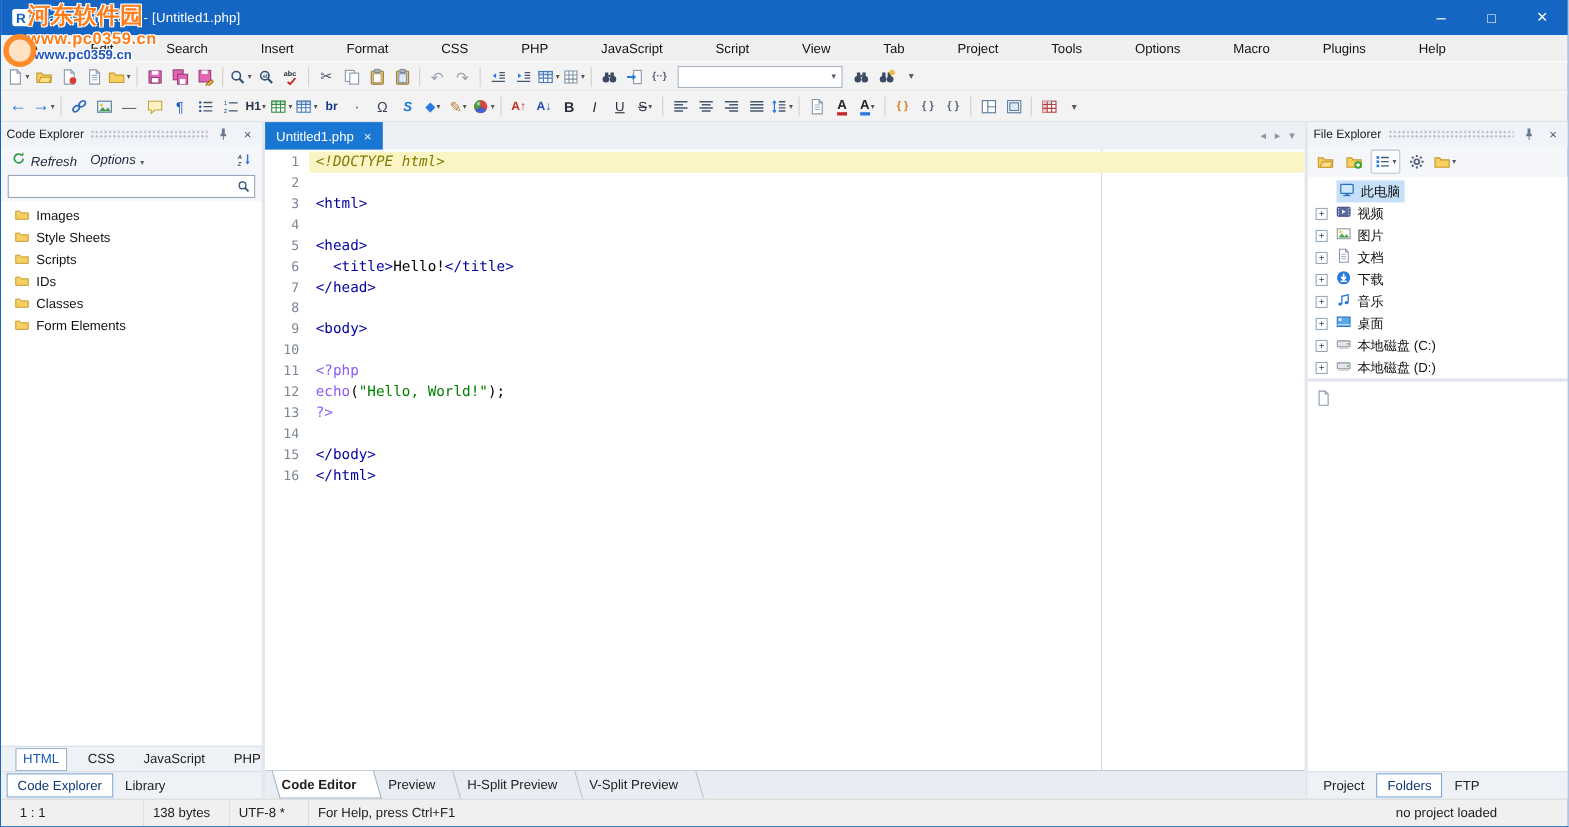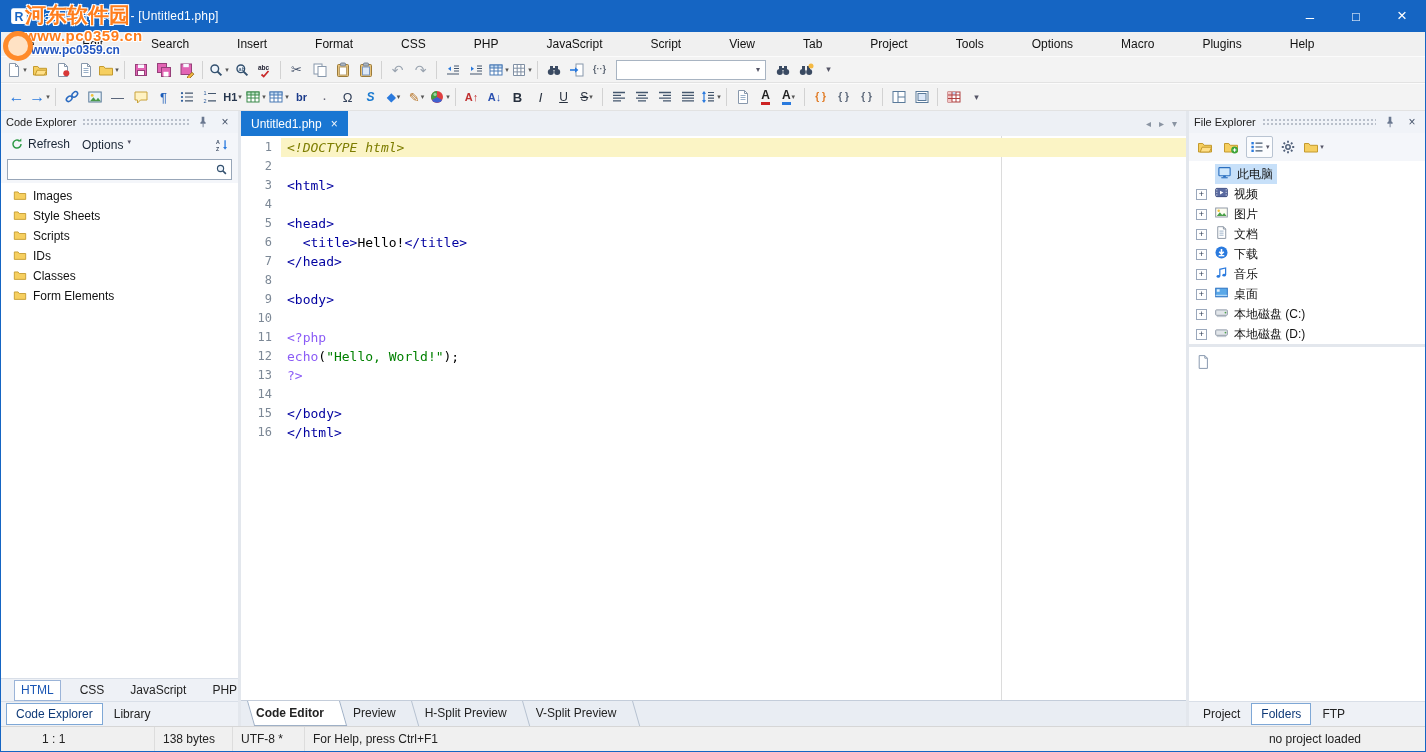--- a/index.html
+++ b/index.html
@@ -37,21 +37,21 @@
   .panel { display:flex; flex-direction:column; background:#f4f6fa; min-height:0; }
   .left-panel { width:237px; flex-shrink:0; }
   .right-panel { width:236px; flex-shrink:0; }
 
   .panel-header { height:22px; display:flex; align-items:center; gap:6px; padding:0 5px; background:#f0f3f8; flex-shrink:0; }
   .panel-title { font-size:11px; color:#222; white-space:nowrap; }
   .dots { flex:1; height:9px; background-image:radial-gradient(#b9c0cb 1px, transparent 1.2px); background-size:4px 4px; }
   .panel-btn { width:16px; height:16px; display:flex; align-items:center; justify-content:center; color:#45536a; font-size:12px; }
 
   .ce-toolbar { height:24px; display:flex; align-items:center; gap:6px; padding:0 6px; flex-shrink:0; }
-  .ce-btn { display:flex; align-items:flex-start; gap:4px; padding:2px 3px; color:#1b2737; }
+  .ce-btn { display:flex; align-items:flex-end; gap:4px; padding:2px 3px; color:#1b2737;font-style:italic; }
   .ce-btn .dd { font-size:7px; color:#556; }
   .flex-sp { flex:1; }
 
   .search-box { margin:2px 6px 3px 6px; height:21px; border:1px solid #98a6b8; background:#fff; display:flex; align-items:center; flex-shrink:0; }
   .search-box input { flex:1; min-width:0; height:100%; border:none; outline:none; padding:0 5px; font-size:12px; background:transparent; }
   .search-ico { width:20px; display:flex; justify-content:center; }
 
   .tree { flex:1; background:#fff; padding-top:3px; overflow:hidden; min-height:0; }
   .tree-row { height:20px; display:flex; align-items:center; gap:6px; padding-left:12px; color:#111; }
 
@@ -97,21 +97,21 @@
   .fe-row { height:20px; display:flex; align-items:center; gap:5px; padding-left:7px; }
   .expand-box { width:11px; height:11px; flex-shrink:0; border:1px solid #9aa8bc; background:#fff; color:#33415a; font-size:9px; line-height:9px; text-align:center; }
   .fe-wrap { display:flex; align-items:center; gap:5px; padding:1px 4px 1px 2px; }
   .fe-wrap.sel { background:#c7e0f9;margin-left:19px; }
   .fe-split { height:3px; background:#e3e7ed; flex-shrink:0; }
   .fe-files { flex:1; background:#fff; padding:7px 6px; min-height:0; }
 
   
   .statusbar { height:25px; background:#f0f0f0; border-top:1px solid #d6d6d6; display:flex; align-items:center; color:#222; flex-shrink:0; }
   .sb-seg { padding:0 8px; height:100%; display:flex; align-items:center; border-right:1px solid #ddd; white-space:nowrap; }
-  .sb1 { width:130px; padding-left:17px;margin-left:24px; }
+  .sb1 { width:130px; padding-left:17px; }
   .sb2 { width:78px; }
   .sb3 { width:72px; }
   .sb4 { border-right:none; }
   .sb-right { margin-left:auto; padding-right:64px; white-space:nowrap; }
 
   
   .wm { position:absolute; top:3px; left:24px; z-index:60; pointer-events:none; line-height:1.15; }
   .wm1 { font-size:21px; font-weight:bold; color:#ff7d1c;
          text-shadow:-1px -1px 0 #fff,1px -1px 0 #fff,-1px 1px 0 #fff,1px 1px 0 #fff; }
   .wm2 { font-size:15px; font-weight:bold; color:#ff7d1c; letter-spacing:.5px;

